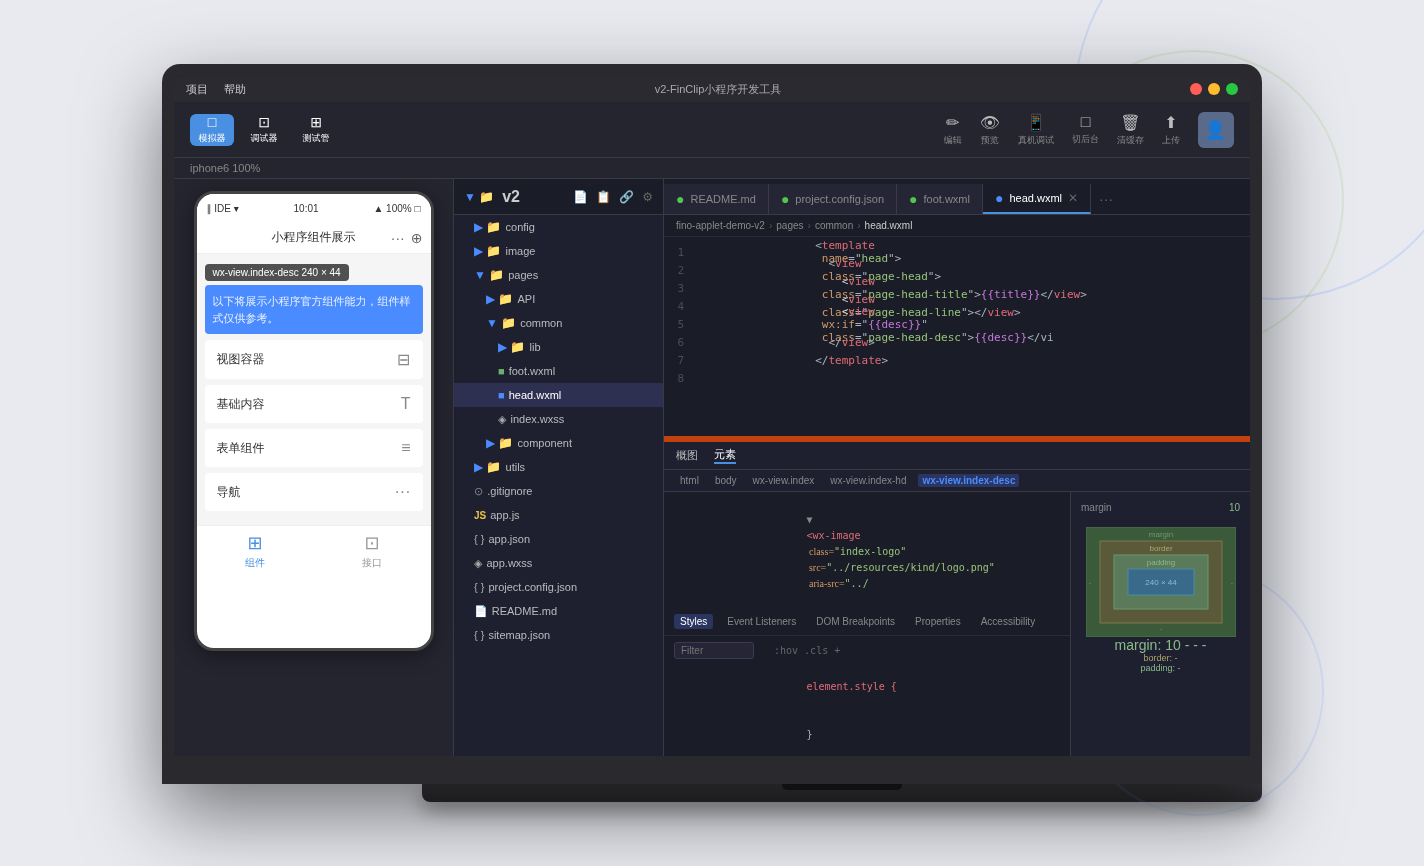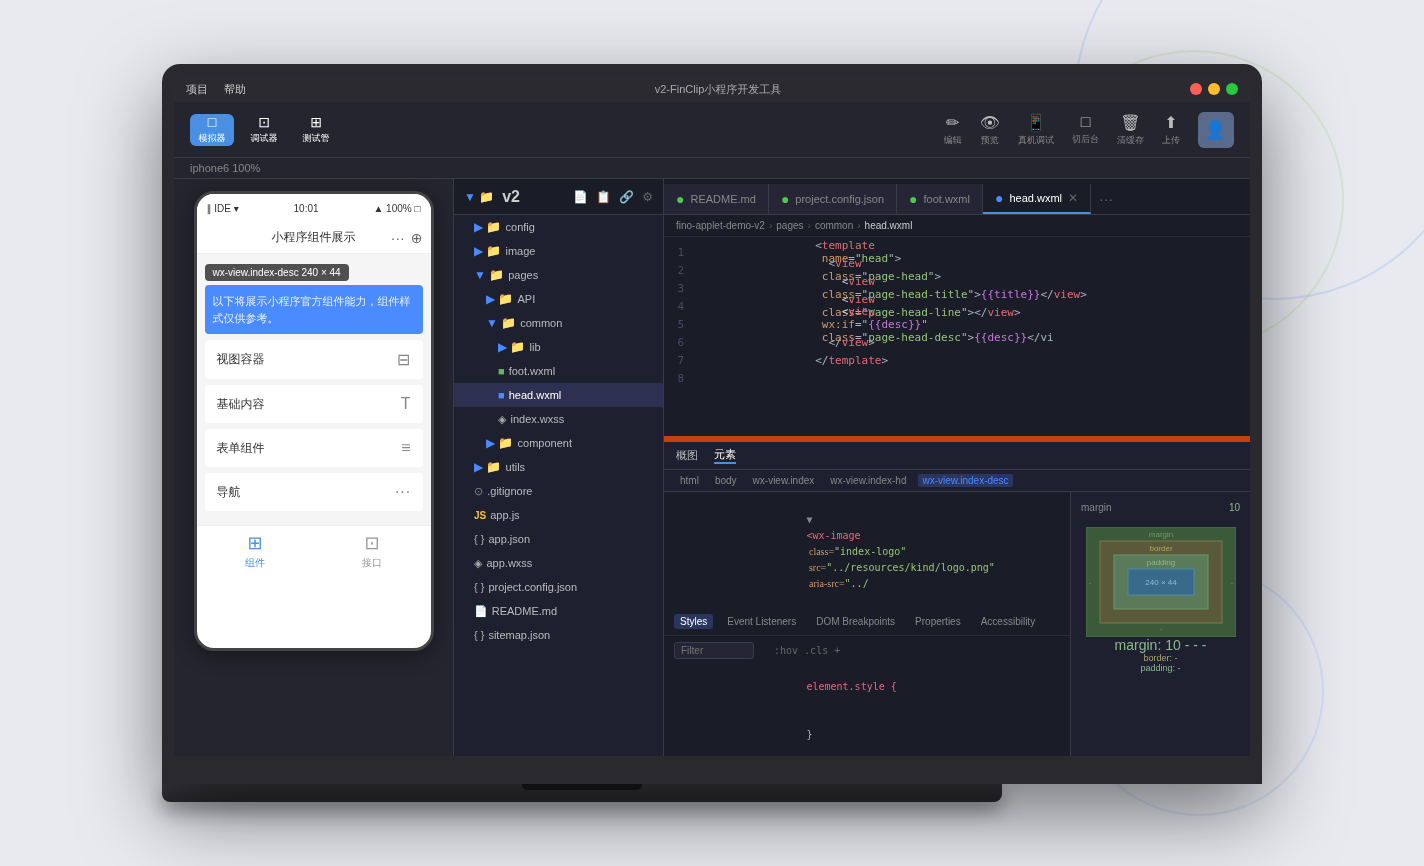--- a/index.html
+++ b/index.html
@@ -485,21 +485,21 @@
       overflow: hidden;
     }
     .html-tag {
       font-size: 10px;
       color: #888;
       padding: 1px 4px;
       border-radius: 2px;
       cursor: pointer;
       white-space: nowrap;
     }
-    .html-tag.active { background: #2a3560; color: #4a8cff; }
+    .html-tag.active { background: #2a3560; color: #4a8cff; font-weight: bold; }
     .devtools-content {
       display: flex;
       flex: 1;
       overflow: hidden;
     }
     .devtools-left {
       flex: 1;
       display: flex;
       flex-direction: column;
       overflow: hidden;
@@ -597,21 +597,21 @@
     .dt-val { color: #98c379; }
     .dt-arrow { color: #888; cursor: pointer; }
   </style>
 </head>
 <body>
 
 <div class="bg-circle bg-circle-1"></div>
 <div class="bg-circle bg-circle-2"></div>
 <div class="bg-circle bg-circle-3"></div>
 
-<div style="display:flex;flex-direction:column;align-items:flex-start;">
+<div style="display:flex;flex-direction:column;align-items:flex-end;">
   <div class="laptop-outer">
     <div class="laptop-screen">
       <div class="app-window">
 
         <div class="menu-bar">
           <span class="menu-bar-item">项目</span>
           <span class="menu-bar-item">帮助</span>
           <span class="menu-bar-title">v2-FinClip小程序开发工具</span>
           <div class="window-controls">
             <span class="win-btn" style="background:#ff5f57;"></span>

